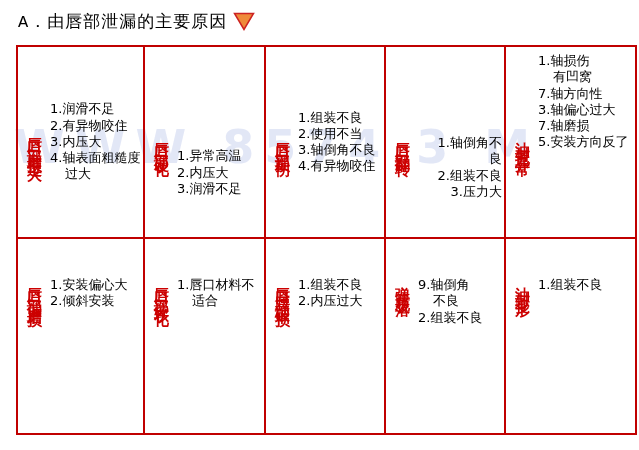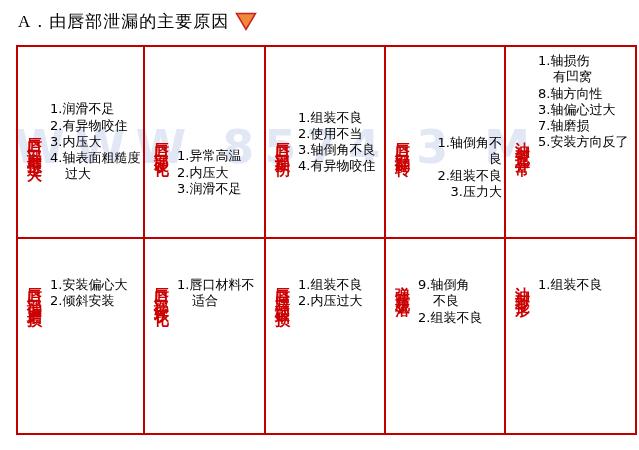--- a/index.html
+++ b/index.html
@@ -6,21 +6,21 @@
   body{
     width:639px;height:450px;position:relative;overflow:hidden;
     background:#ffffff;
     font-family:"DejaVu Sans",sans-serif;
     color:#000;
   }
   
   .titlebar{
     position:absolute;left:18px;top:8px;height:26px;
     display:flex;align-items:center;gap:6px;
-    font-family:Liberation Serif, serif;
+    font-family:Liberation Mono, monospace;
     font-size:17px;color:#000;letter-spacing:1px;
   }
   .tri{width:22px;height:19px;display:inline-block;}
   
   .watermark{
     position:absolute;left:14px;top:120px;width:615px;
     font-size:46px;font-weight:bold;color:#ccd4f0;opacity:.55;
     letter-spacing:10px;z-index:0;pointer-events:none;
     white-space:nowrap;overflow:hidden;
   }
@@ -115,21 +115,21 @@
           <div class="item">3.压力大</div>
         </div>
     </div>
     <div class="cell c-oil">
       <div class="hcol">
           <div class="vhead">油封无异常</div>
         </div>
       <div class="icol">
           <div class="item">1.轴损伤
 有凹窝</div>
-          <div class="item">8.轴方向性</div>
+          <div class="item">7.轴方向性</div>
           <div class="item">3.轴偏心过大</div>
           <div class="item">7.轴磨损</div>
           <div class="item">5.安装方向反了</div>
         </div>
     </div>
   </div>
   <div class="row row-bottom">
     <div class="cell">
       <div class="hcol">
           <div class="vhead">唇口部偏磨损</div>

